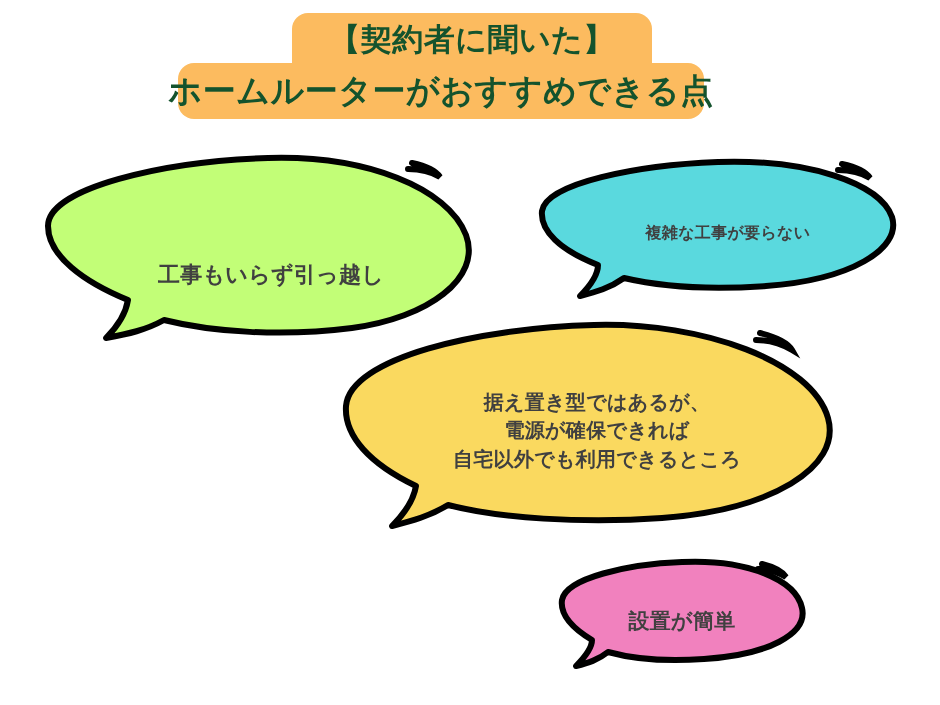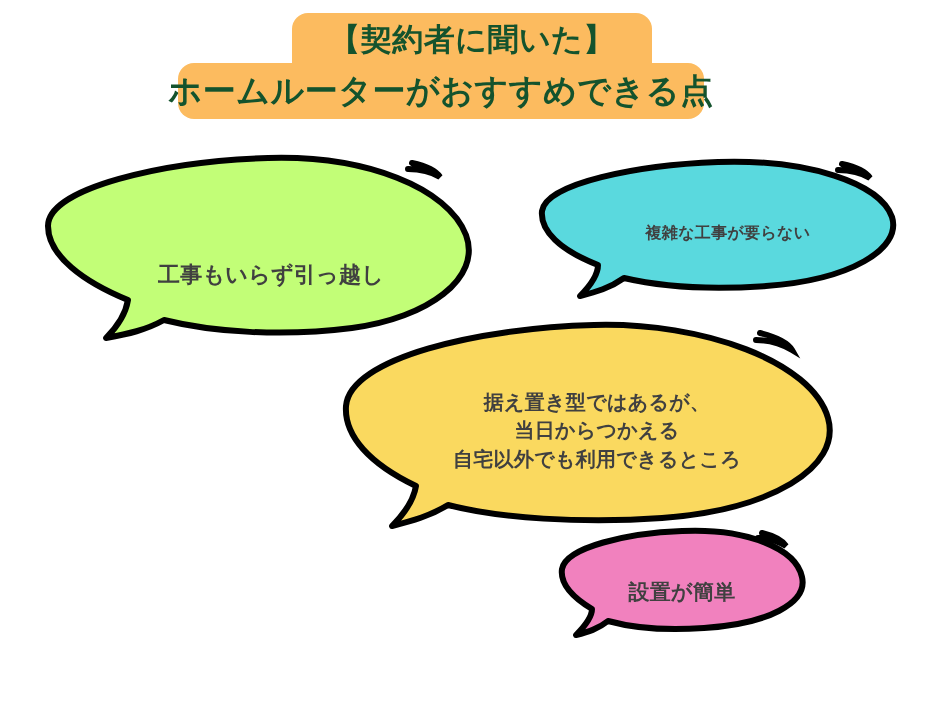--- a/index.html
+++ b/index.html
@@ -93,21 +93,21 @@
     align-items: center;
     justify-content: flex-end;
     flex-direction: column;
   }
   .bubble-text span { display: block; }
 
   .b-green   { left: 36px;  top: 152px; width: 450px; height: 190px; }
   .b-cyan    { left: 528px; top: 155px; width: 380px; height: 150px; }
   .b-yellow  { left: 332px; top: 318px; width: 516px; height: 215px; }
   .b-red     { left: 62px;  top: 508px; width: 368px; height: 152px; }
-  .b-pink    { left: 552px; top: 525px; width: 262px; height: 116px; }
+  .b-pink    { left: 552px; top: 556px; width: 262px; height: 116px; font-family: Liberation Mono, monospace; }
 
   .t-green  { left: 70px;  top: 38px;  width: 330px; height: 100px; font-size: 22px; }
   .t-cyan   { left: 50px;  top: 20px;  width: 300px; height: 70px;  font-size: 16px; }
   .t-yellow { left: 70px;  top: 35px;  width: 390px; height: 120px; font-size: 20px; }
   .t-red    { left: 35px;  top: 30px;  width: 300px; height: 66px;  font-size: 22px; }
   .t-pink   { left: 30px;  top: 22px;  width: 200px; height: 60px;  font-size: 21px; }
 </style>
 </head>
 <body>
 
@@ -160,21 +160,21 @@
                C510,150 438,192 330,200
                C250,206 166,200 116,187
                C98,198 80,203 60,208
                C76,192 82,180 84,168
                C38,146 12,118 14,88
                C18,40 146,10 262,7 Z" fill="#fad95f" stroke="#000000" stroke-width="6" stroke-linejoin="round"></path>
       <path d="M428,15 C444,19 456,25 460,32 C450,26 436,22 424,22" fill="none" stroke="#000000" stroke-width="6" stroke-linecap="round"></path>
     </svg>
     <div class="bubble-text t-yellow">
       <span>据え置き型ではあるが、</span>
-      <span>当日からつかえる</span>
+      <span>電源が確保できれば</span>
       <span>自宅以外でも利用できるところ</span>
     </div>
   </div>
 
 
   <div class="bubble b-pink">
     <svg width="262" height="116" viewBox="0 0 262 116">
       <path d="M130,6
                C196,3 244,24 250,52
                C256,78 216,99 152,103

